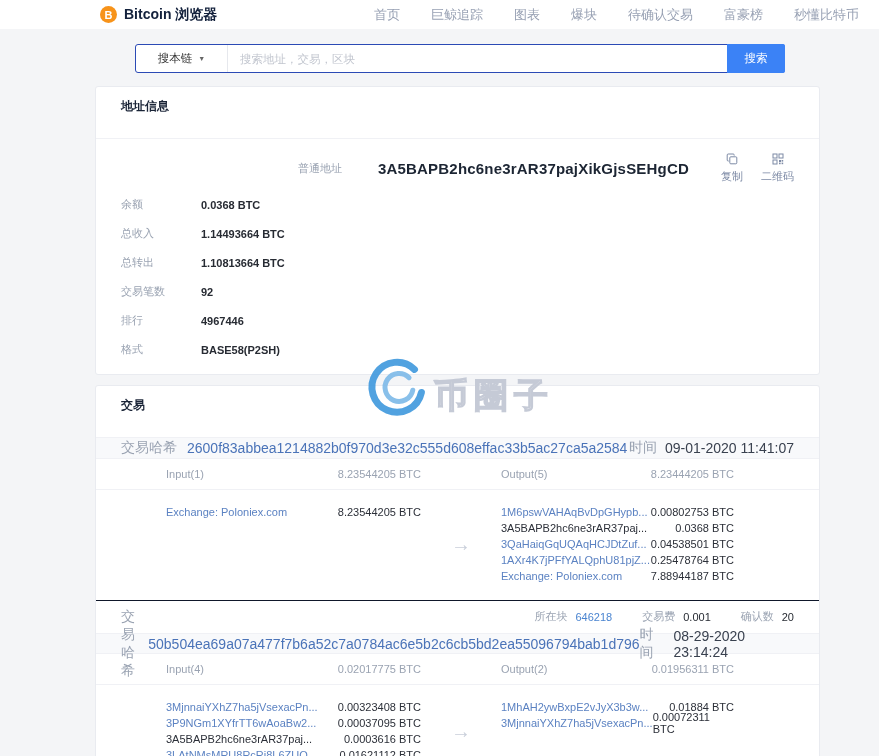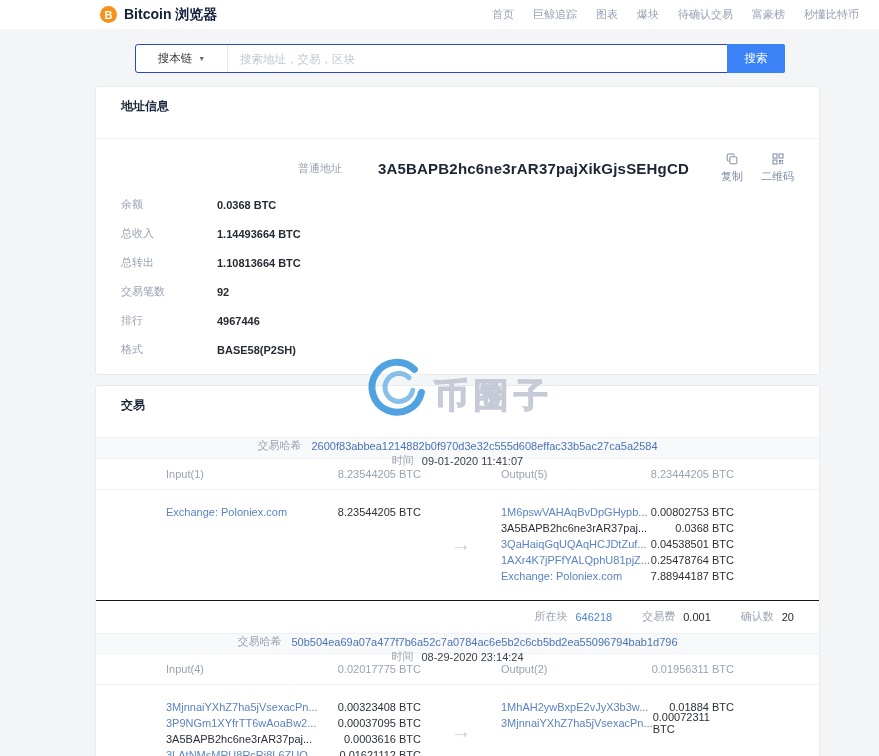--- a/index.html
+++ b/index.html
@@ -17,21 +17,21 @@
     height: 29px; background:#fff;
     display:flex; align-items:center;
     padding: 0 20px 0 100px;
   }
   .brand { display:flex; align-items:center; gap:7px; font-size:14px; font-weight:bold; color:#13213c; }
   .logo {
     width:17px; height:17px; border-radius:50%;
     background:#f7931a; color:#fff; font-size:11px; font-weight:bold;
     display:flex; align-items:center; justify-content:center;
   }
-  .nav { margin-left:auto; display:flex; gap:19px; font-size:11px; color:#97a0b3; }
+  .nav { margin-left:auto; display:flex; gap:31px; font-size:13px; color:#97a0b3; }
   .nav span { cursor:pointer; white-space:nowrap; }
   
   .page-bg { background:#f4f5f7; padding-bottom:6px; }
   
   .search-strip { padding: 15px 0 13px; }
   .search-bar {
     margin-left:135px; width:650px; height:29px;
     background:#fff; border:1px solid #2b4ab5; border-radius:3px;
     display:flex; align-items:stretch;
   }
@@ -59,28 +59,28 @@
   .card-title {
     padding:11px 25px 23px; font-size:12px; font-weight:bold; color:#1a2437;
     border-bottom:1px solid #f0f1f5;
   }
   
   .addr-main { display:flex; align-items:center; padding:14px 25px 6px;justify-content:flex-end; }
   .f-label { flex:0 0 80px; font-size:11px; color:#9aa3b2; }
   .addr-value { font-size:15px; font-weight:bold; color:#1c2533; letter-spacing:.2px; }
   .addr-actions { display:flex; gap:18px; margin-left:32px; font-size:11px; color:#7d8aa5; }
   .addr-actions .act { display:flex; align-items:center; gap:4px; cursor:pointer;flex-direction:column; }
-  .field-row { display:flex; align-items:center; padding:7px 25px;gap:16px; }
+  .field-row { display:flex; align-items:center; padding:7px 25px; }
   .field-row .f-value { font-size:11px; font-weight:bold; color:#272b33; }
   .addr-card-pad { height:10px; }
   
   .tx-hash-row {
     display:flex; justify-content:space-between; align-items:center;
     background:#f8f9fb; border-bottom:1px solid #f0f1f5;
-    padding:0 25px; height:21px; font-size:11px;flex-direction:column;
+    padding:0 25px; height:21px; font-size:14px;
   }
   .tx + .tx .tx-hash-row { border-top:1px solid #f0f1f5; }
   .lbl { color:#9aa3b2; }
   .hash-left { display:flex; gap:10px; align-items:center; min-width:0; }
   .hash-link { color:#4a73b8; text-decoration:none; cursor:pointer; white-space:nowrap; }
   .hash-right { display:flex; gap:8px; align-items:center; }
   .time-val { color:#39414f; }
   .tx-summary { display:flex; padding:9px 25px; font-size:11px; color:#9aa3b2; border-bottom:1px solid #f0f1f5; }
   .sum-in { flex:0 0 300px; display:flex; justify-content:space-between; padding-left:45px;gap:20px; }
   .sum-gap { flex:0 0 80px; }

